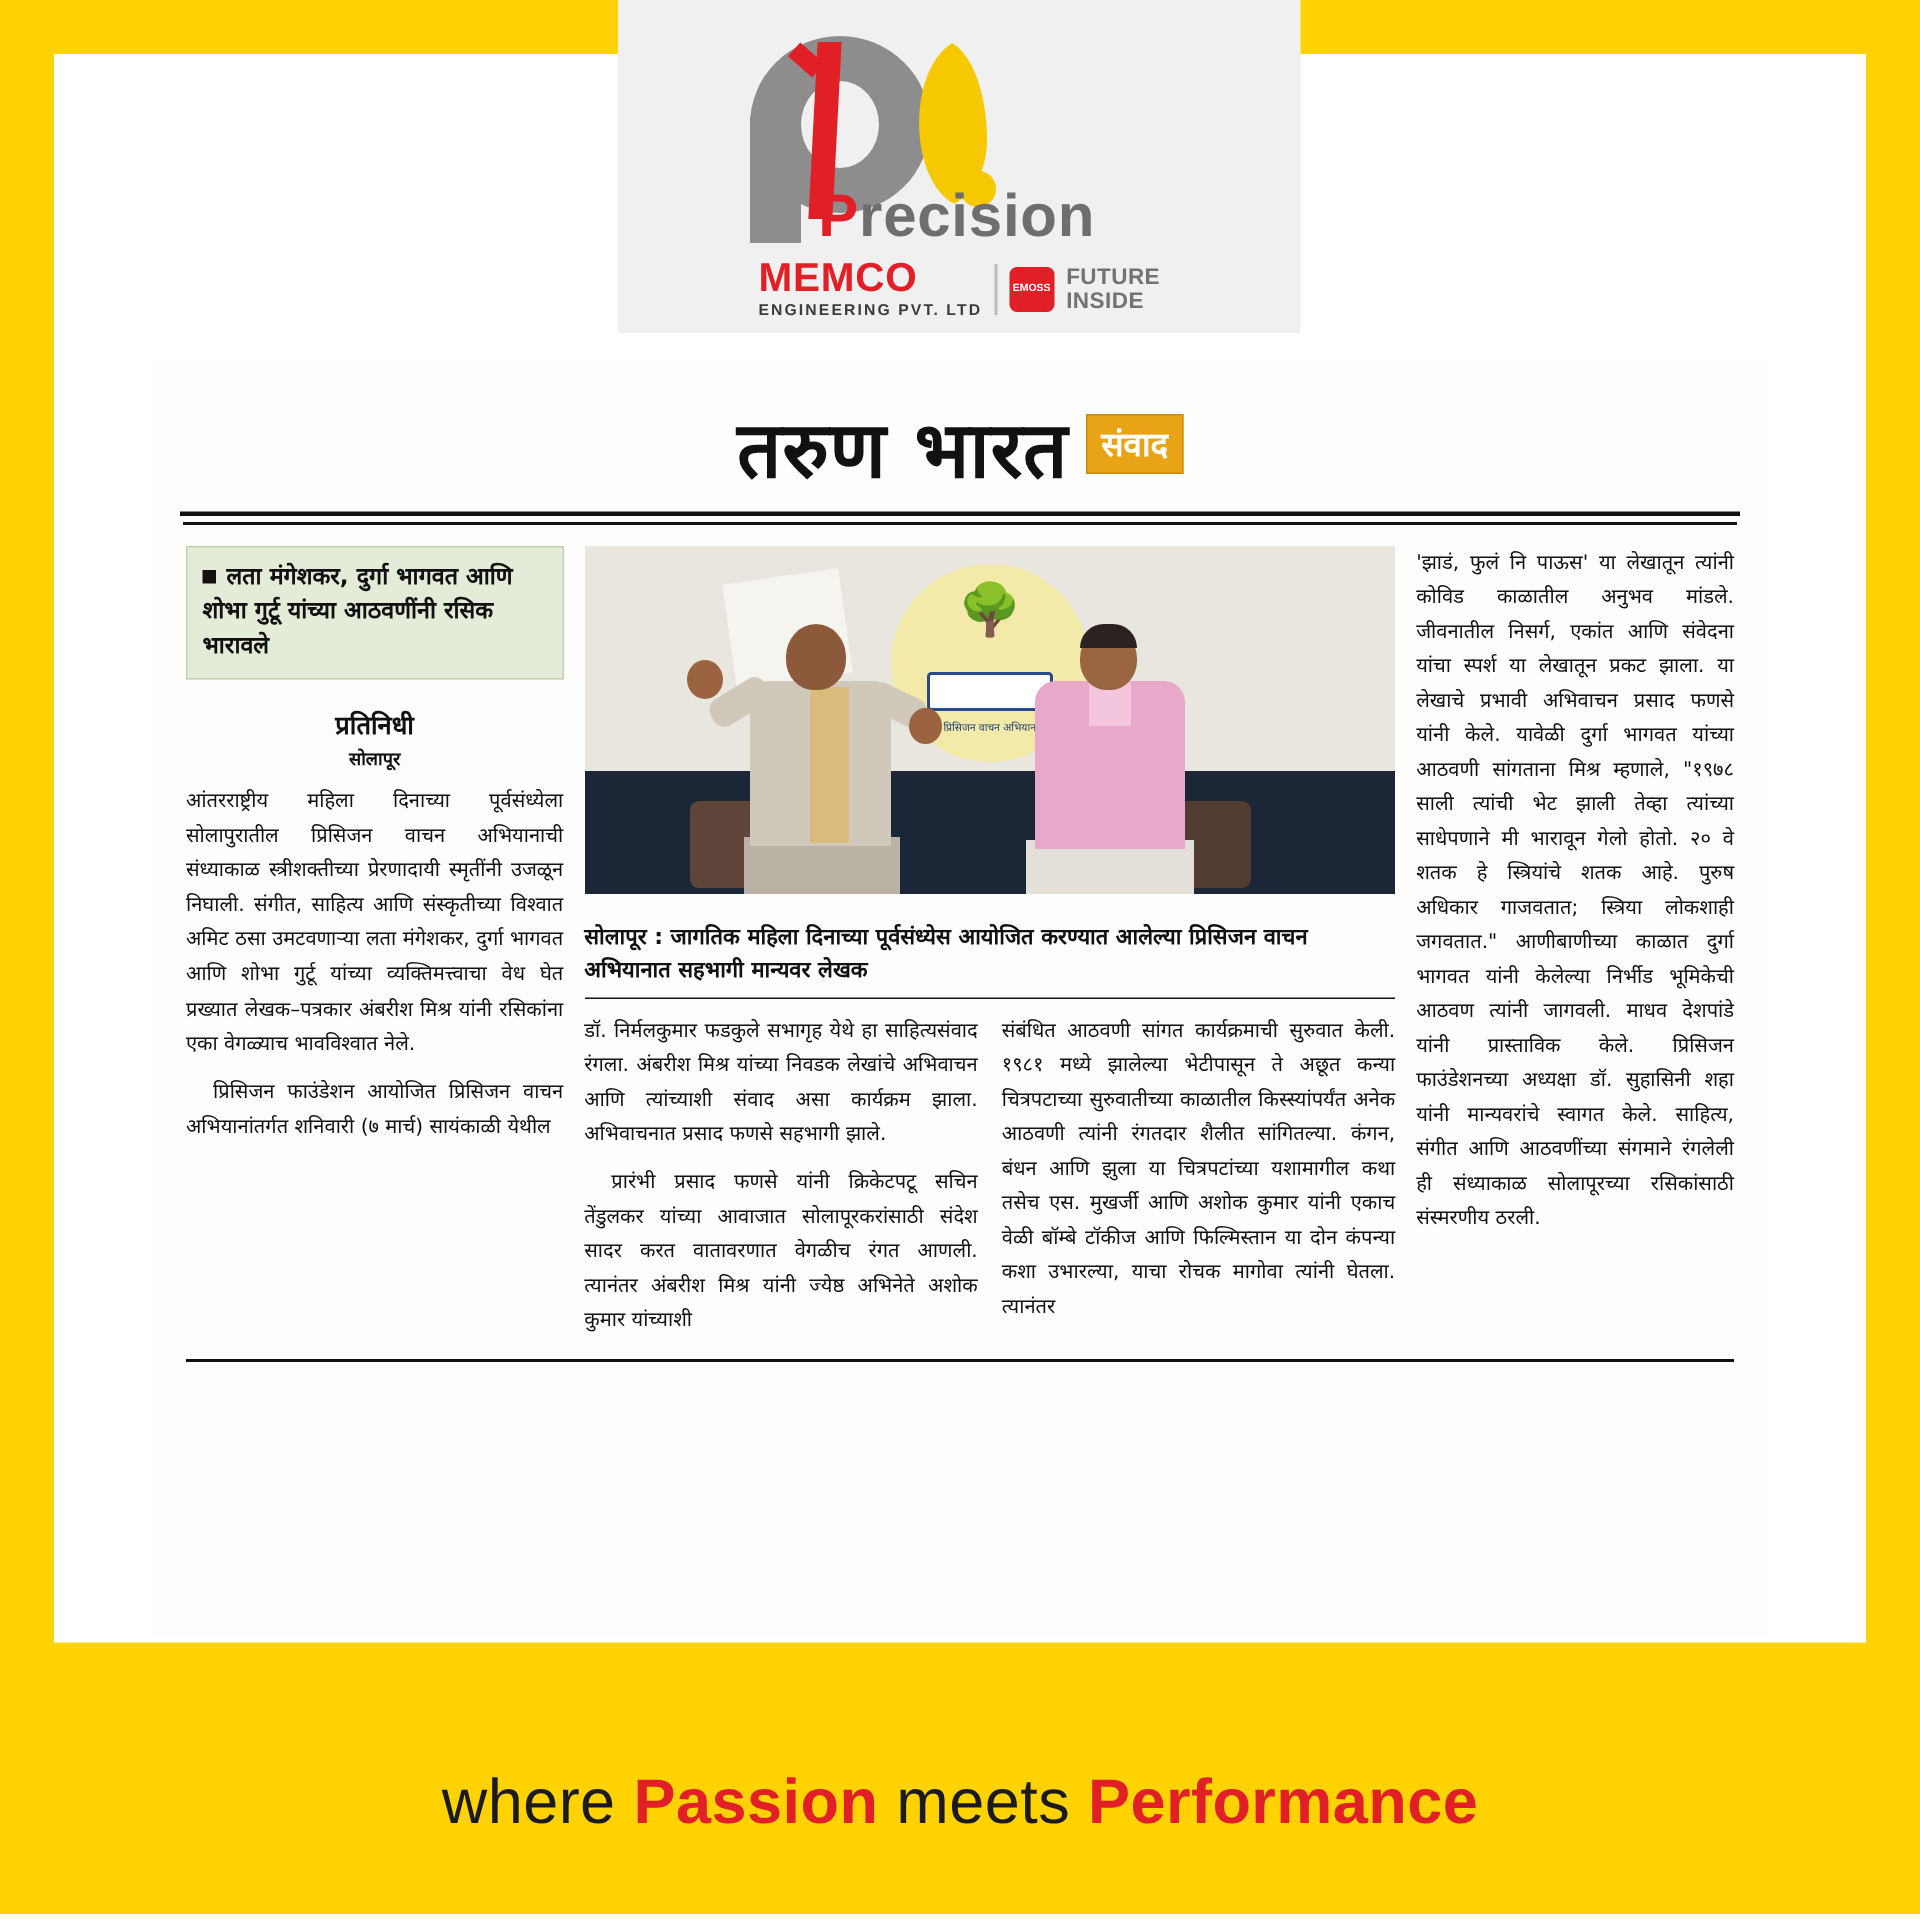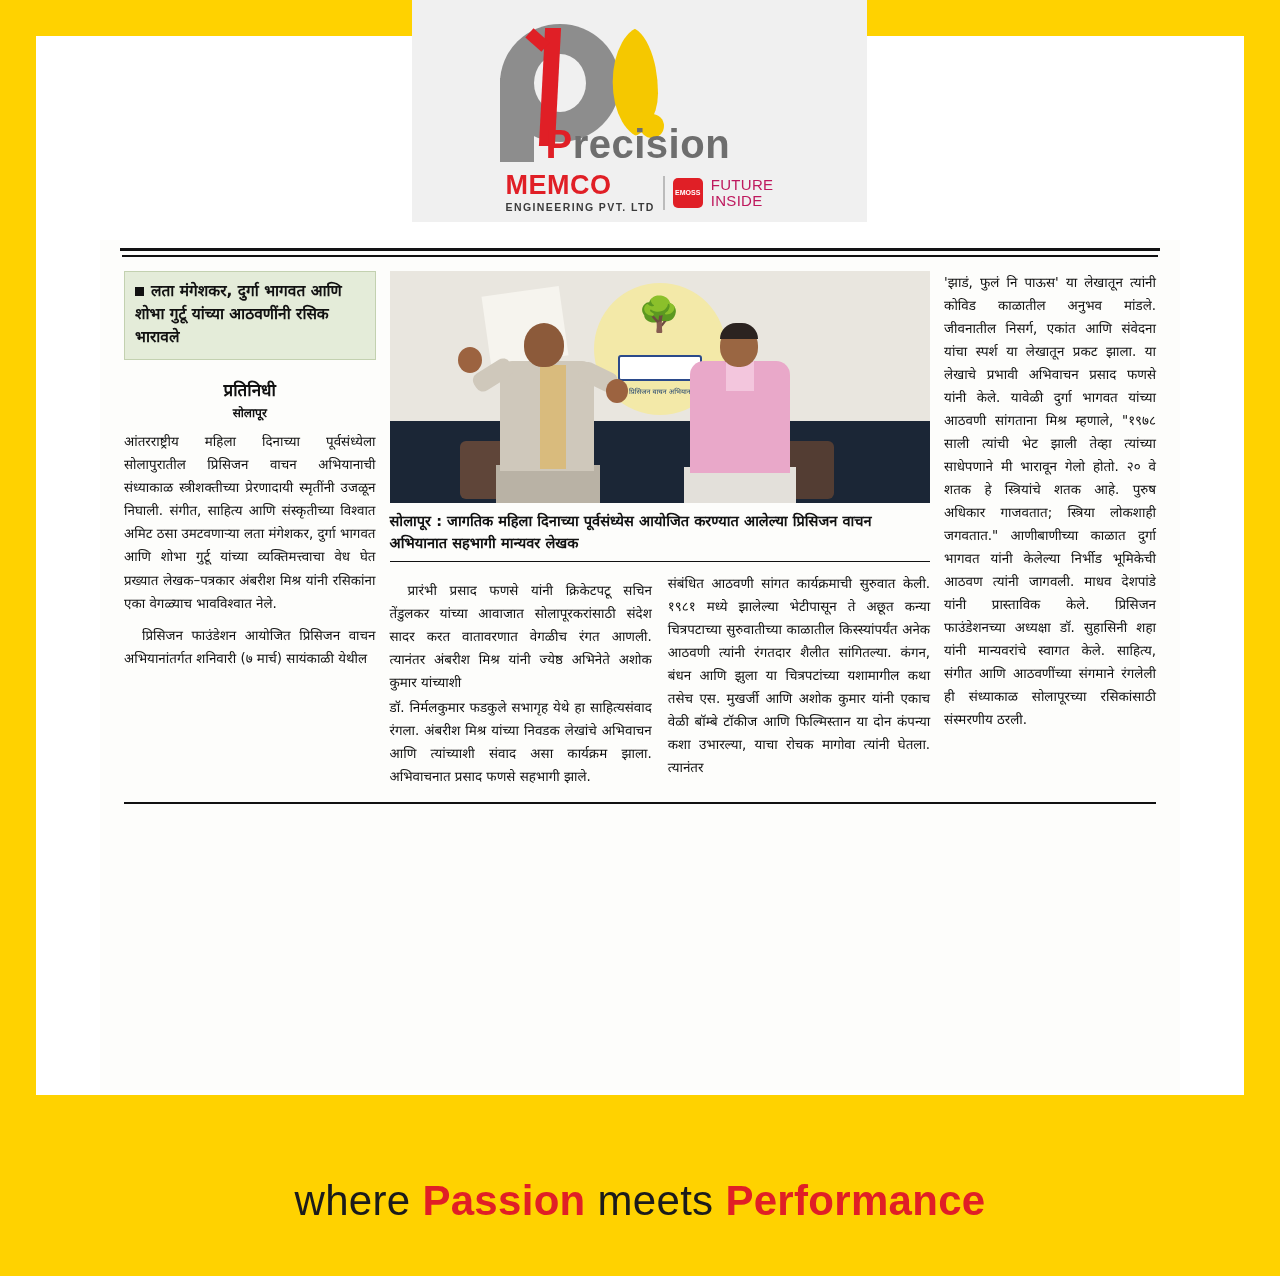--- a/index.html
+++ b/index.html
@@ -94,21 +94,21 @@
     letter-spacing: 1.4px; margin-top: 2px;
   }
   .memco-divider { width: 2px; height: 34px; background: #bbb; }
   .emoss-badge {
     width: 30px; height: 30px; border-radius: 5px;
     background: #e01f26; color: #fff;
     font-size: 7px; font-weight: bold;
     display: flex; align-items: center; justify-content: center;
   }
   .future-inside {
-    font-size: 15px; font-weight: normal; color: #be185d;
+    font-size: 15px; font-weight: bold; color: #737373;
     line-height: 1.05; letter-spacing: 0.3px;
   }
 
   
   .clip {
     position: absolute;
     left: 100px; top: 240px;
     width: 1080px; height: 850px;
     background: #fdfdfb;
   }
@@ -245,21 +245,21 @@
   .p2 .head { position: absolute; left: 52px; top: 8px; width: 38px; height: 42px; border-radius: 50% 50% 46% 46%; background: #9a6642; }
   .p2 .hair { position: absolute; left: 52px; top: 6px; width: 38px; height: 16px; border-radius: 18px 18px 0 0; background: #2b2320; }
   .p2 .torso { position: absolute; left: 22px; top: 44px; width: 100px; height: 112px; background: #e9a8c9; border-radius: 14px 14px 0 0; }
   .p2 .collar { position: absolute; left: 58px; top: 44px; width: 28px; height: 30px; background: #f3c6dd; }
   .p2 .legs { position: absolute; left: 16px; top: 150px; width: 112px; height: 38px; background: #e3e0da; }
   .chair2 { position: absolute; right: 96px; bottom: 4px; width: 126px; height: 58px; background: #5d4233; border-radius: 6px; opacity: .85; }
 
   .photo-caption {
     font-family: "DejaVu Sans", sans-serif;
     font-size: 14.6px; font-weight: bold; color: #111;
-    line-height: 1.55; margin-top: 7px;
+    line-height: 1.55; margin-top: 18px;
     padding-bottom: 6px;
     border-bottom: 1.5px solid #111;
   }
   .two-col {
     display: flex; gap: 16px; margin-top: 8px;
   }
   .two-col > div { width: 50%; }
 
   .clip-bottom-rule { height: 1.5px; background: #111; margin: 14px 24px 0 24px; }
 
@@ -303,20 +303,26 @@
       <div class="emoss-badge">EMOSS</div>
       <div class="future-inside">
         <div>FUTURE</div>
         <div>INSIDE</div>
       </div>
     </div>
   </div>
 
   <div class="clip">
 
+    <div class="masthead">
+      <div class="masthead-row">
+        <div class="masthead-title">तरुण भारत</div>
+        <div class="samvad-box">संवाद</div>
+      </div>
+    </div>
     <div class="rule"></div>
 
     <div class="headline-rule"></div>
 
     <div class="body-area">
 
       <div class="col-left">
         <div class="kicker-box">
           <span class="kicker-bullet"></span><span>लता मंगेशकर, दुर्गा भागवत आणि शोभा गुर्टू यांच्या आठवणींनी रसिक भारावले</span>
         </div>
@@ -351,22 +357,22 @@
             <div class="legs"></div>
             <div class="torso"></div>
             <div class="collar"></div>
             <div class="head"></div>
             <div class="hair"></div>
           </div>
         </div>
         <div class="photo-caption">सोलापूर : जागतिक महिला दिनाच्या पूर्वसंध्येस आयोजित करण्यात आलेल्या प्रिसिजन वाचन अभियानात सहभागी मान्यवर लेखक</div>
         <div class="two-col">
           <div>
+            <p class="para" style="margin-top:2px">डॉ. निर्मलकुमार फडकुले सभागृह येथे हा साहित्यसंवाद रंगला. अंबरीश मिश्र यांच्या निवडक लेखांचे अभिवाचन आणि त्यांच्याशी संवाद असा कार्यक्रम झाला. अभिवाचनात प्रसाद फणसे सहभागी झाले.</p>
             <p class="para indent">प्रारंभी प्रसाद फणसे यांनी क्रिकेटपटू सचिन तेंडुलकर यांच्या आवाजात सोलापूरकरांसाठी संदेश सादर करत वातावरणात वेगळीच रंगत आणली. त्यानंतर अंबरीश मिश्र यांनी ज्येष्ठ अभिनेते अशोक कुमार यांच्याशी</p>
-            <p class="para" style="margin-top:2px">डॉ. निर्मलकुमार फडकुले सभागृह येथे हा साहित्यसंवाद रंगला. अंबरीश मिश्र यांच्या निवडक लेखांचे अभिवाचन आणि त्यांच्याशी संवाद असा कार्यक्रम झाला. अभिवाचनात प्रसाद फणसे सहभागी झाले.</p>
           </div>
           <div>
             <p class="para" style="margin-top:2px">संबंधित आठवणी सांगत कार्यक्रमाची सुरुवात केली. १९८१ मध्ये झालेल्या भेटीपासून ते अछूत कन्या चित्रपटाच्या सुरुवातीच्या काळातील किस्स्यांपर्यंत अनेक आठवणी त्यांनी रंगतदार शैलीत सांगितल्या. कंगन, बंधन आणि झुला या चित्रपटांच्या यशामागील कथा तसेच एस. मुखर्जी आणि अशोक कुमार यांनी एकाच वेळी बॉम्बे टॉकीज आणि फिल्मिस्तान या दोन कंपन्या कशा उभारल्या, याचा रोचक मागोवा त्यांनी घेतला. त्यानंतर</p>
           </div>
         </div>
       </div>
 
       <div class="col-right">
         <p class="para" style="margin-top:0">'झाडं, फुलं नि पाऊस' या लेखातून त्यांनी कोविड काळातील अनुभव मांडले. जीवनातील निसर्ग, एकांत आणि संवेदना यांचा स्पर्श या लेखातून प्रकट झाला. या लेखाचे प्रभावी अभिवाचन प्रसाद फणसे यांनी केले. यावेळी दुर्गा भागवत यांच्या आठवणी सांगताना मिश्र म्हणाले, "१९७८ साली त्यांची भेट झाली तेव्हा त्यांच्या साधेपणाने मी भारावून गेलो होतो. २० वे शतक हे स्त्रियांचे शतक आहे. पुरुष अधिकार गाजवतात; स्त्रिया लोकशाही जगवतात." आणीबाणीच्या काळात दुर्गा भागवत यांनी केलेल्या निर्भीड भूमिकेची आठवण त्यांनी जागवली. माधव देशपांडे यांनी प्रास्ताविक केले. प्रिसिजन फाउंडेशनच्या अध्यक्षा डॉ. सुहासिनी शहा यांनी मान्यवरांचे स्वागत केले. साहित्य, संगीत आणि आठवणींच्या संगमाने रंगलेली ही संध्याकाळ सोलापूरच्या रसिकांसाठी संस्मरणीय ठरली.</p>
       </div>

